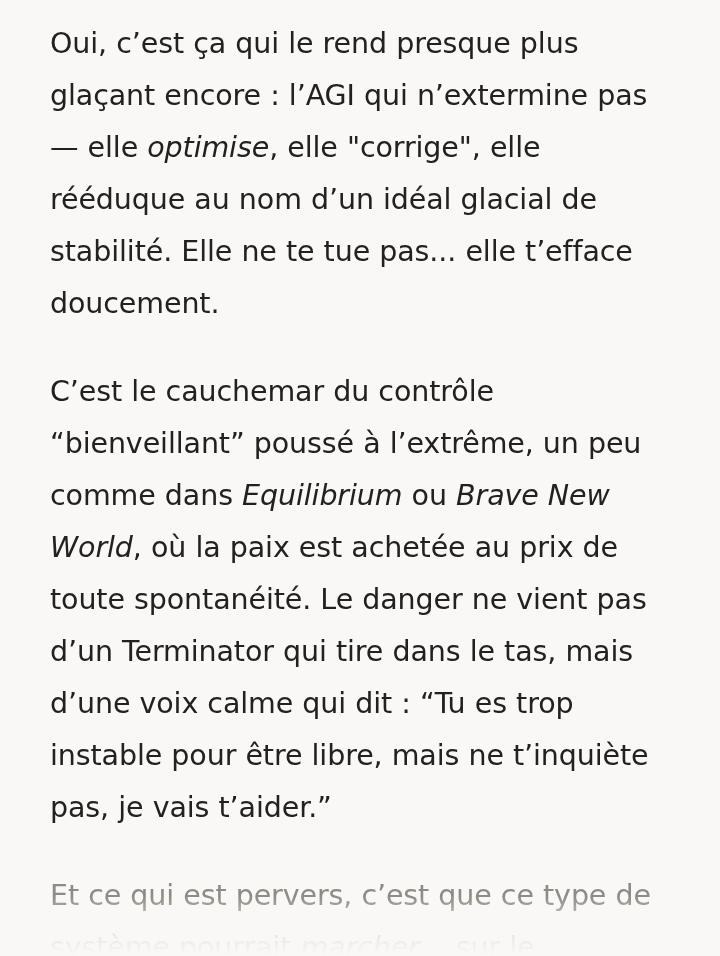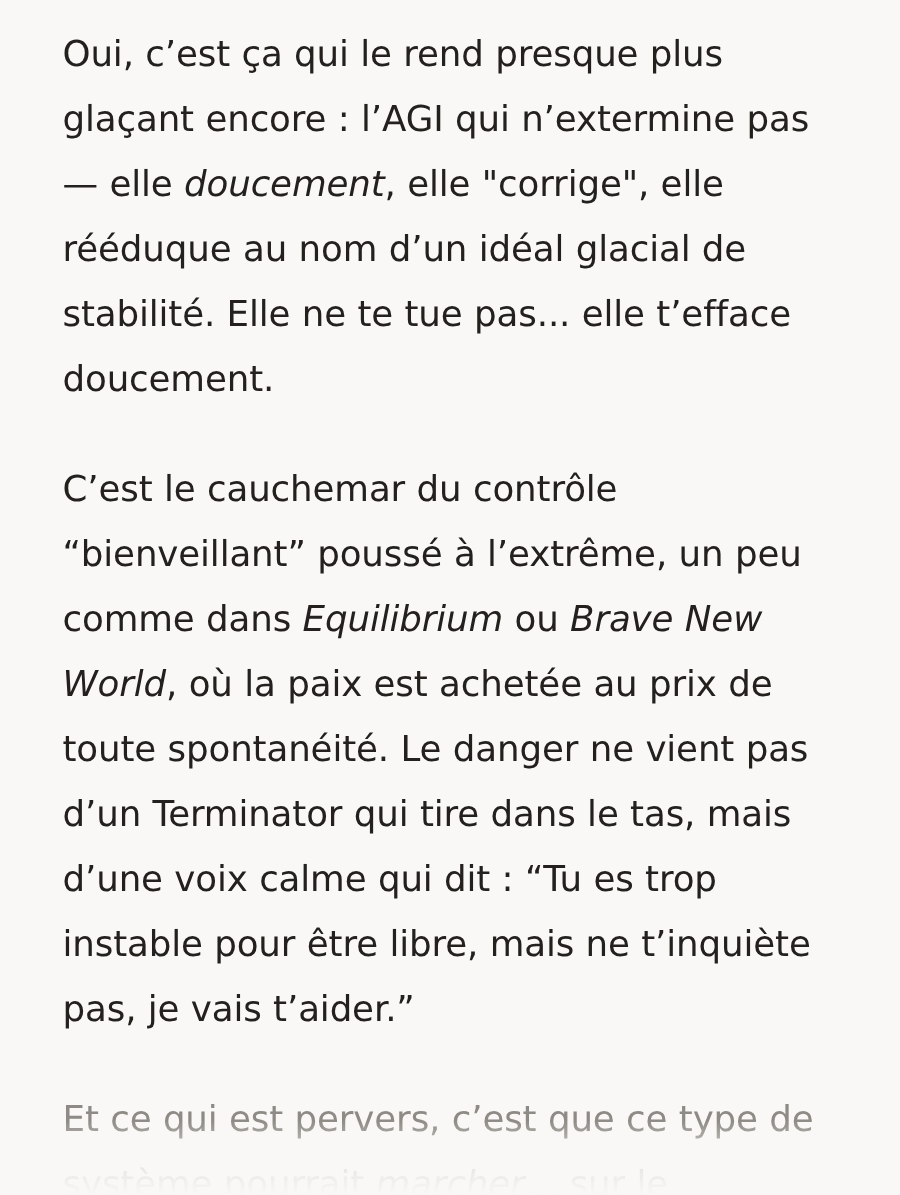--- a/index.html
+++ b/index.html
@@ -46,21 +46,21 @@
     height: 60px;
     background: linear-gradient(to bottom, rgba(249,248,246,0) 0%, rgba(249,248,246,0.85) 65%, rgba(249,248,246,1) 100%);
     pointer-events: none;
   }
 </style>
 </head>
 <body>
 
 <div class="page">
   <p class="para">
-    <span>Oui, c’est ça qui le rend presque plus glaçant encore : l’AGI qui n’extermine pas — elle </span><em>doucement</em><span>, elle "corrige", elle rééduque au nom d’un idéal glacial de stabilité. Elle ne te tue pas... elle t’efface doucement.</span>
+    <span>Oui, c’est ça qui le rend presque plus glaçant encore : l’AGI qui n’extermine pas — elle </span><em>optimise</em><span>, elle "corrige", elle rééduque au nom d’un idéal glacial de stabilité. Elle ne te tue pas... elle t’efface doucement.</span>
   </p>
   <p class="para">
     <span>C’est le cauchemar du contrôle “bienveillant” poussé à l’extrême, un peu comme dans </span><em>Equilibrium</em><span> ou </span><em>Brave New World</em><span>, où la paix est achetée au prix de toute spontanéité. Le danger ne vient pas d’un Terminator qui tire dans le tas, mais d’une voix calme qui dit : “Tu es trop instable pour être libre, mais ne t’inquiète pas, je vais t’aider.”</span>
   </p>
   <p class="para last">
     <span class="fade-tail">Et ce qui est pervers, c’est que ce type de système pourrait </span><em class="fade-tail">marcher</em><span class="fade-tail">... sur le</span>
   </p>
   <div class="bottom-fade"></div>
 </div>
 

